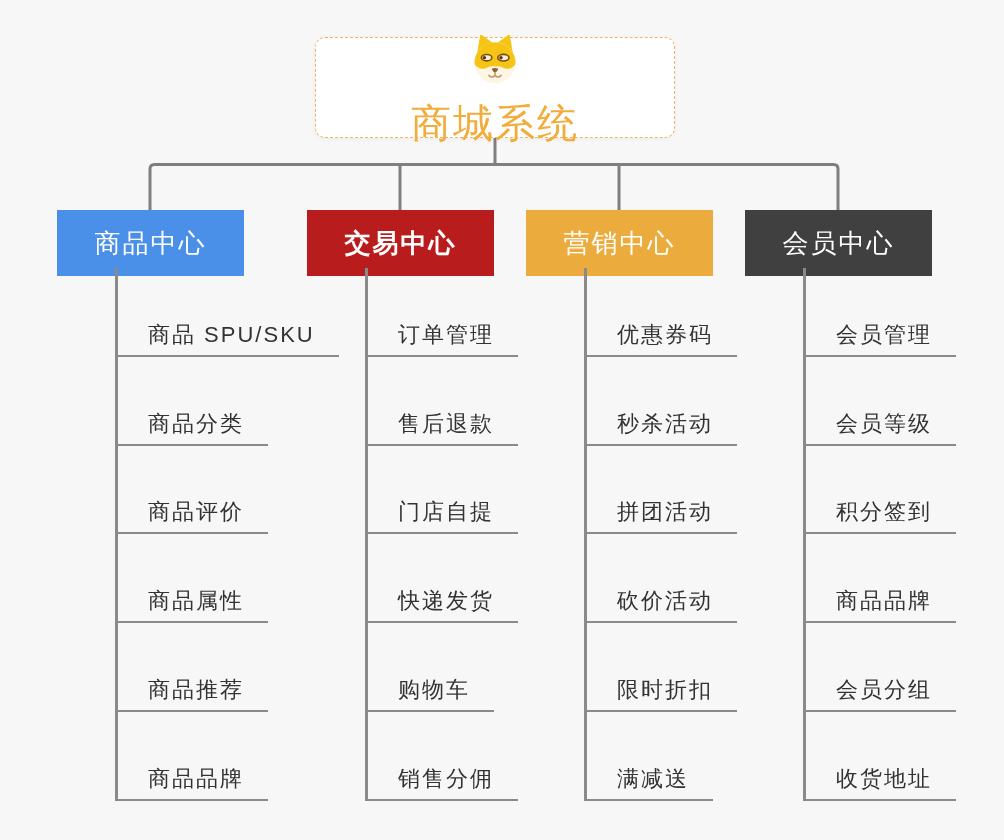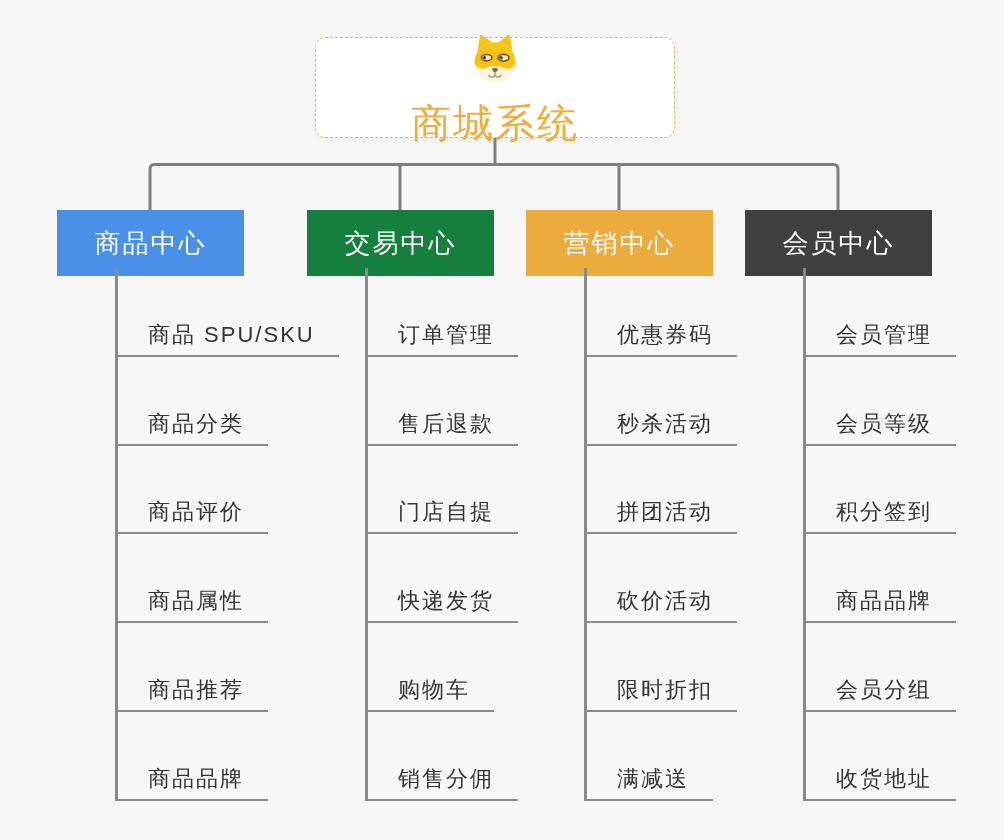--- a/index.html
+++ b/index.html
@@ -142,21 +142,21 @@
     <div class="branch-item">商品 SPU/SKU</div>
           <div class="branch-item">商品分类</div>
           <div class="branch-item">商品评价</div>
           <div class="branch-item">商品属性</div>
           <div class="branch-item">商品推荐</div>
           <div class="branch-item">商品品牌</div>
         </div>
   </div>
 
   <div class="branch" style="left: 307px;">
-    <div class="branch-header" style="background: #15803d;">交易中心</div>
+    <div class="branch-header" style="background: #b91c1c; font-weight: bold;">交易中心</div>
     <div class="branch-column">
       <div class="branch-vline"></div>
     <div class="branch-item">订单管理</div>
           <div class="branch-item">售后退款</div>
           <div class="branch-item">门店自提</div>
           <div class="branch-item">快递发货</div>
           <div class="branch-item">购物车</div>
           <div class="branch-item">销售分佣</div>
         </div>
   </div>

